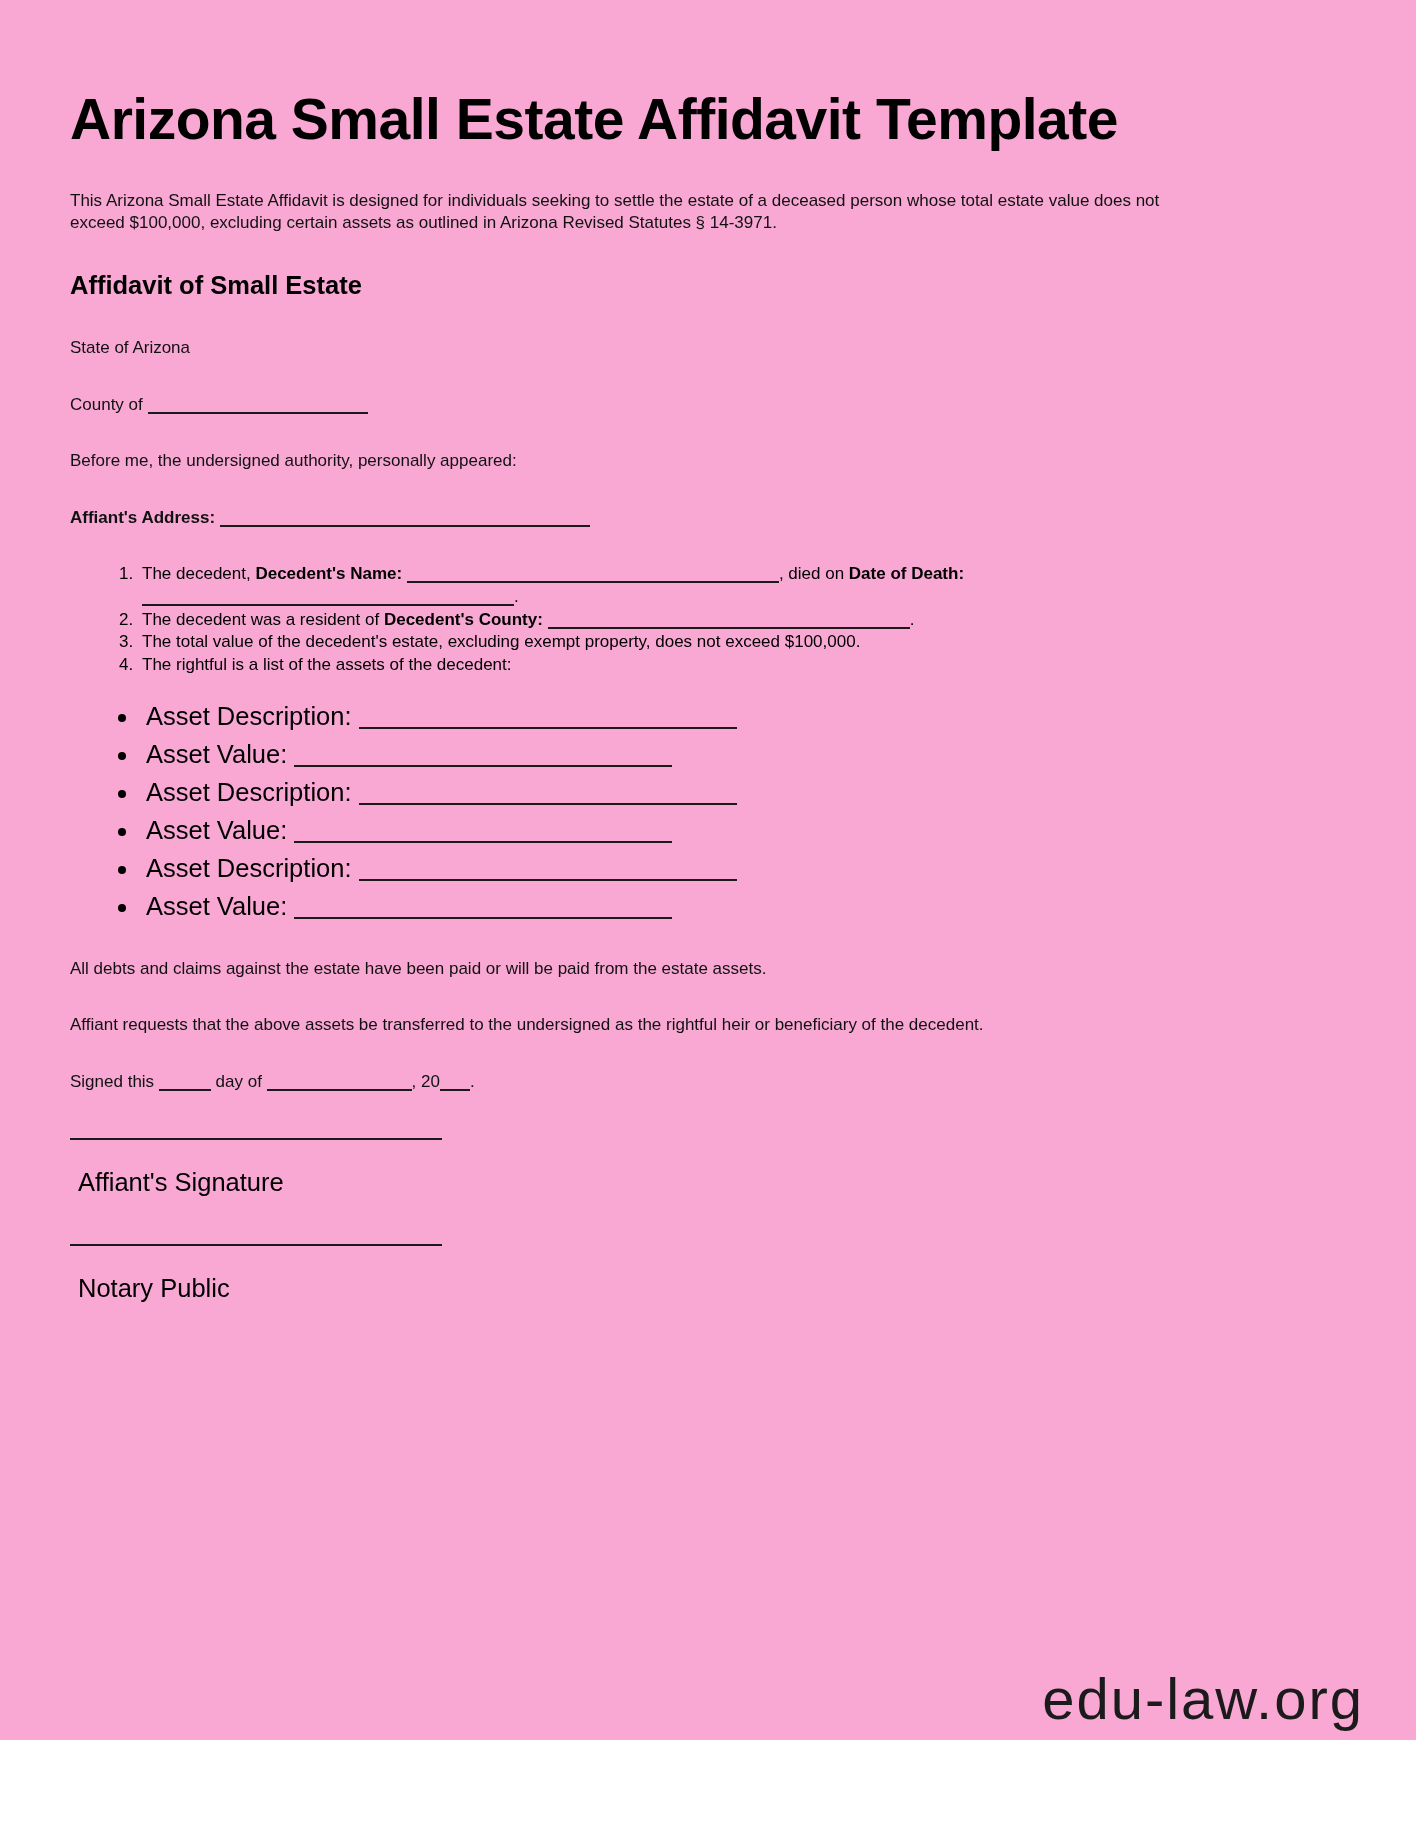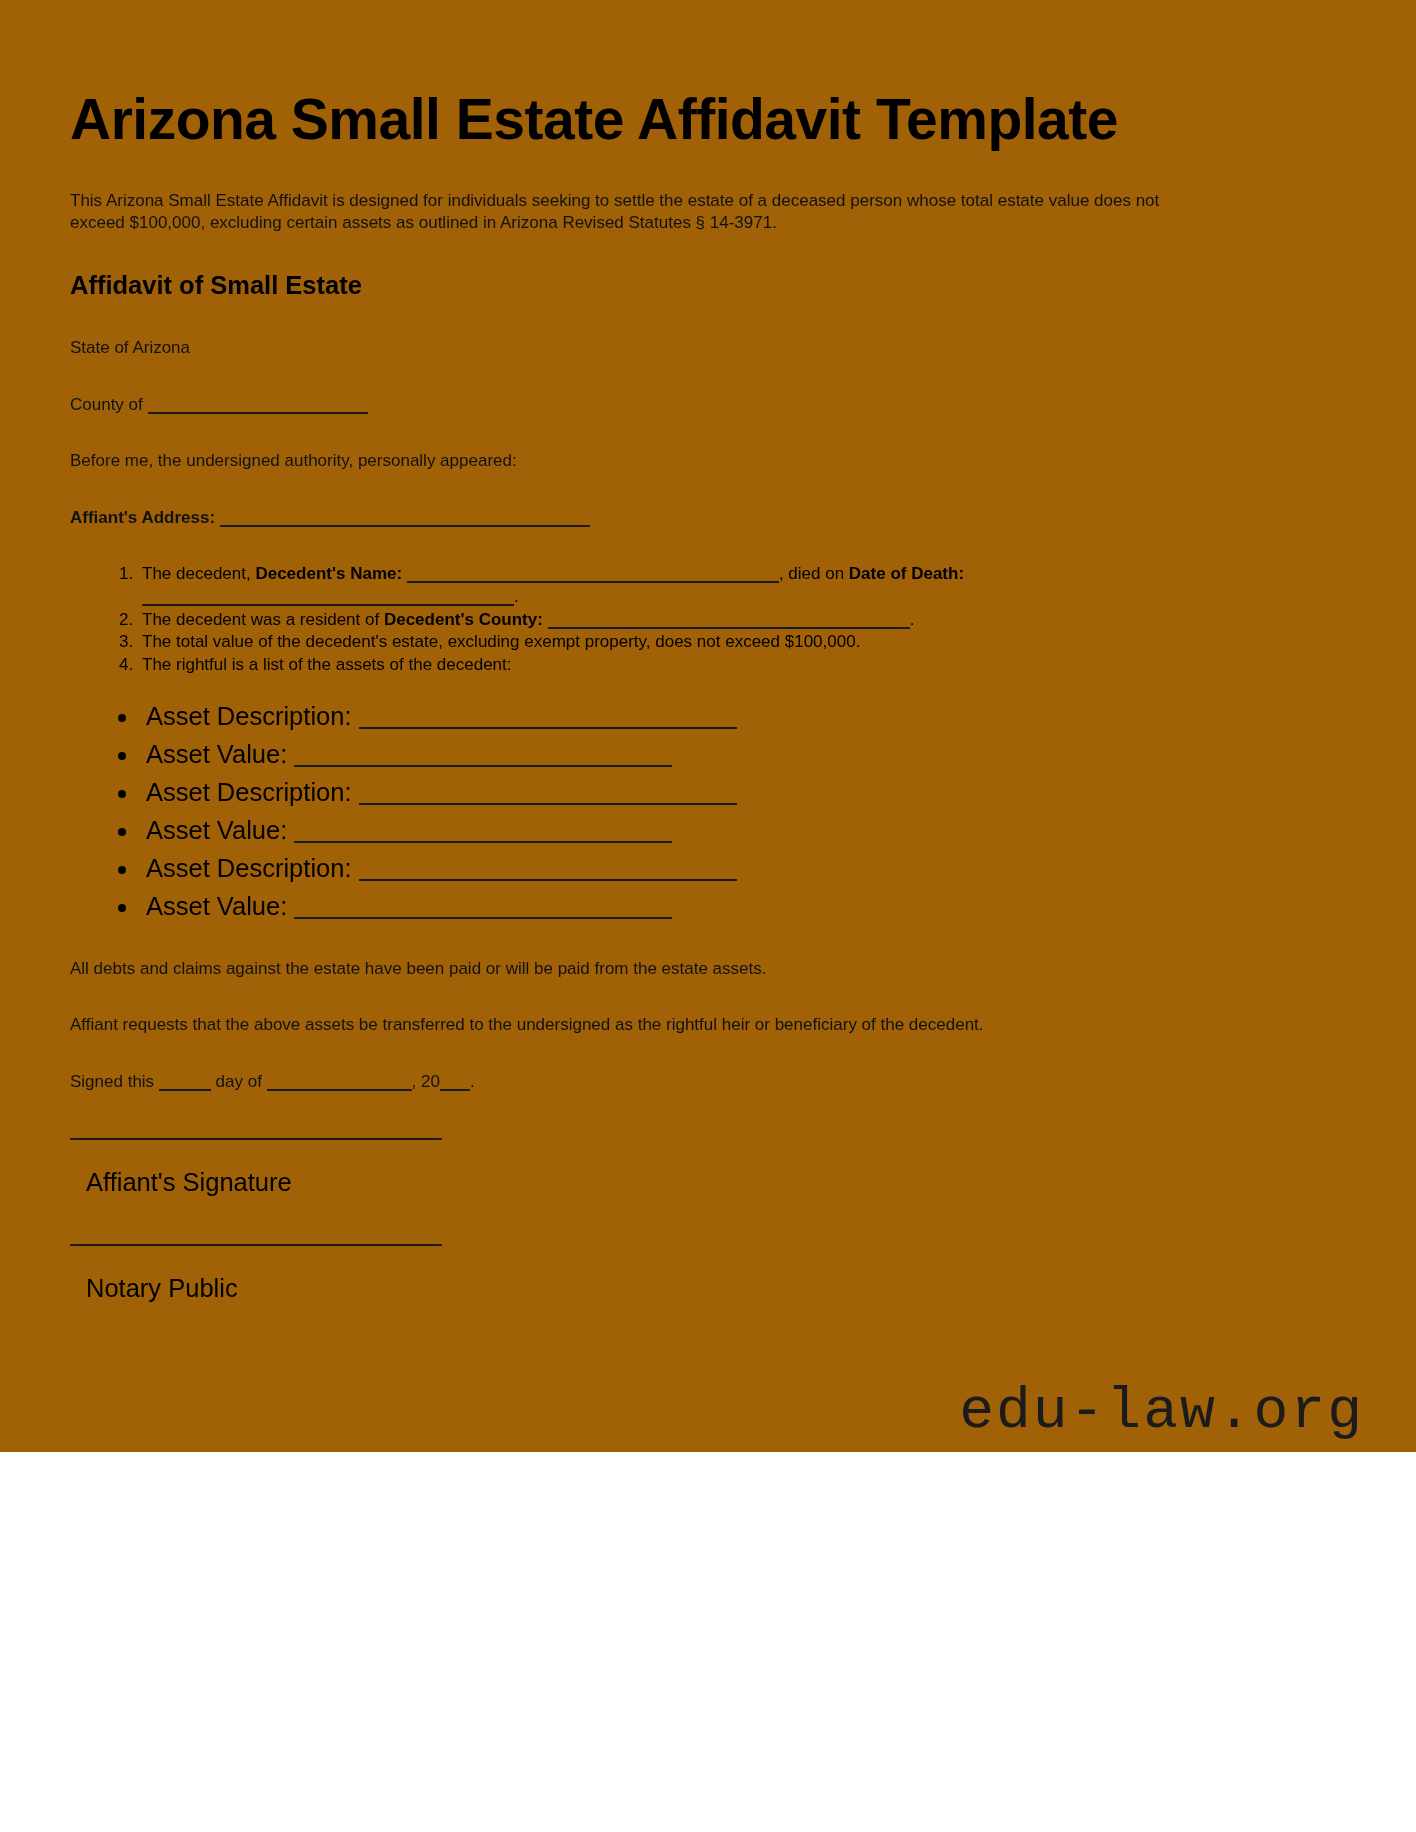--- a/index.html
+++ b/index.html
@@ -4,22 +4,22 @@
 <title>Arizona Small Estate Affidavit Template</title>
 <style>
   html, body {
     margin: 0;
     padding: 0;
     background: #ffffff;
   }
   .page {
     position: relative;
     width: 1416px;
-    height: 1452px;
-    background: #a16207;
+    height: 1740px;
+    background: #f9a8d4;
     box-sizing: border-box;
     padding: 70px 70px 0 70px;
     font-family: "Liberation Sans", sans-serif;
     color: #000000;
     overflow: hidden;
   }
   .doc {
     width: 1090px;
     margin: 0;
   }
@@ -93,28 +93,28 @@
 
   .sig-rule {
     width: 372px;
     border-bottom: 2.5px solid #1a1a1a;
     height: 0;
     margin: 44px 0 26px 0;
   }
   p.caption {
     font-size: 25.5px;
     line-height: 1.33;
-    margin: 0 0 44px 16px;
+    margin: 0 0 44px 8px;
   }
 
   .watermark {
     position: absolute;
     right: 52px;
     bottom: 8px;
-    font-family: Liberation Mono, monospace;
+    font-family: Liberation Sans, sans-serif;
     font-size: 58px;
     letter-spacing: 2px;
     color: #1b1b1b;
     white-space: nowrap;
     margin-top: 42px;
   }
   b, strong { font-weight: bold; }
 </style>
 </head>
 <body>

